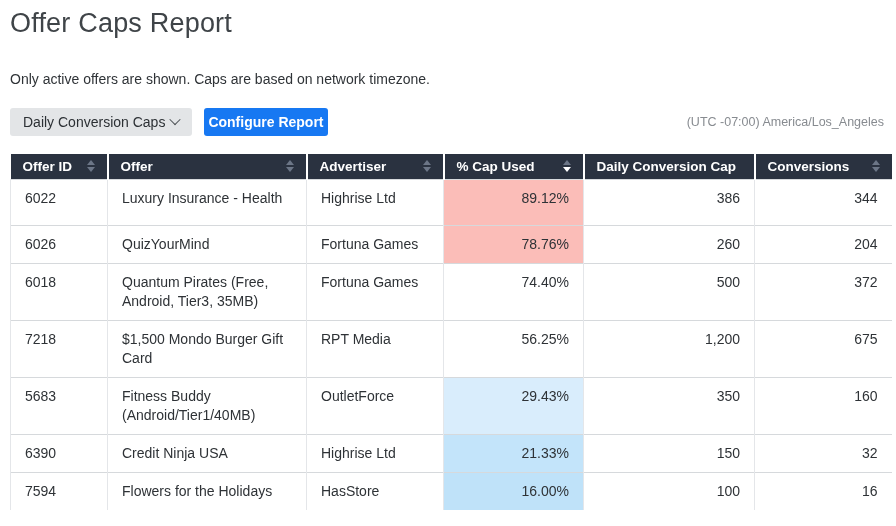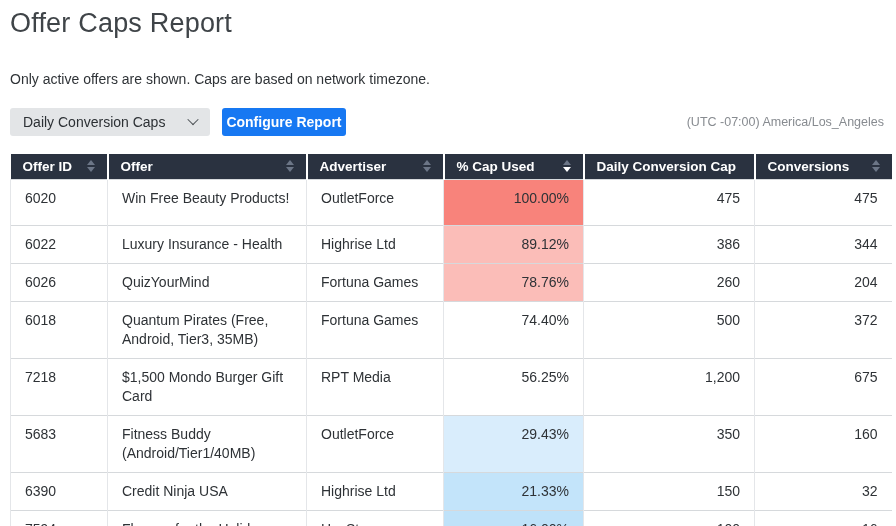--- a/index.html
+++ b/index.html
@@ -25,21 +25,21 @@
   }
 
   .toolbar {
     display: flex;
     align-items: center;
     margin-top: 21px;
   }
   .report-select {
     display: inline-flex;
     align-items: center;
-    gap: 24px;
+    gap: 6px;
     height: 28px;
     padding: 0 13px;
     background: #e3e5e7;
     border: none;
     border-radius: 3px;
     font-family: "Liberation Sans", sans-serif;
     font-size: 14px;
     color: #2c3034;
     cursor: pointer;
     justify-content: space-between;
@@ -198,28 +198,20 @@
               <span class="sort-icon">
                 <span class="tri-up"></span>
                 <span class="tri-down"></span>
               </span>
             </div>
           </th>
         </tr>
     </thead>
     <tbody id="table-body">
         <tr>
-          <td>6020</td>
-          <td>Win Free Beauty Products!</td>
-          <td>OutletForce</td>
-          <td class="num" style="background: rgb(248, 131, 123);">100.00%</td>
-          <td class="num">475</td>
-          <td class="num">475</td>
-        </tr>
-        <tr>
           <td>6022</td>
           <td>Luxury Insurance - Health</td>
           <td>Highrise Ltd</td>
           <td class="num" style="background: rgb(251, 189, 184);">89.12%</td>
           <td class="num">386</td>
           <td class="num">344</td>
         </tr>
         <tr>
           <td>6026</td>
           <td>QuizYourMind</td>

